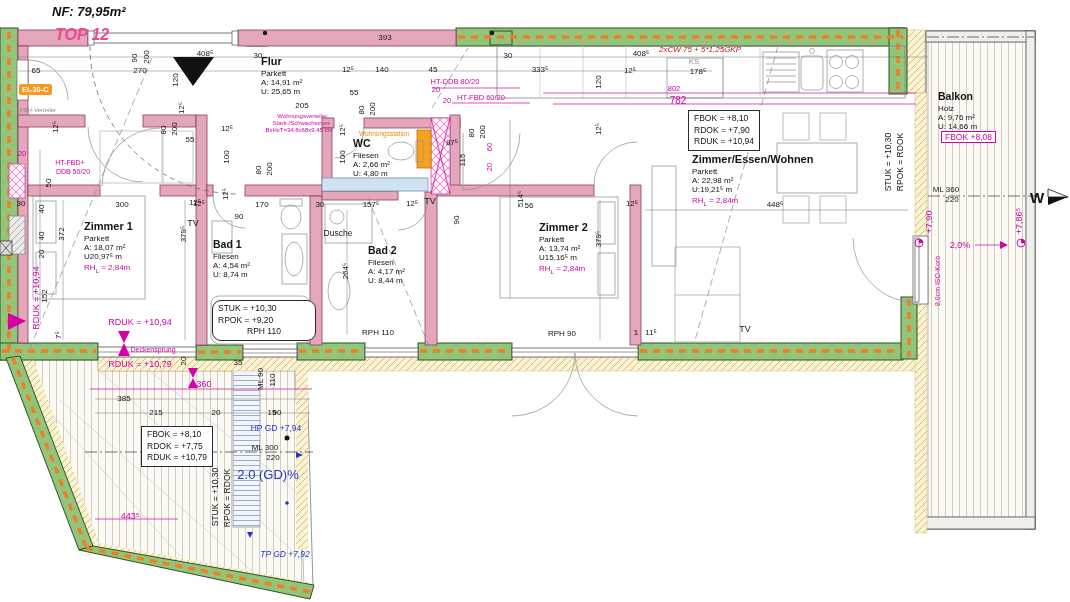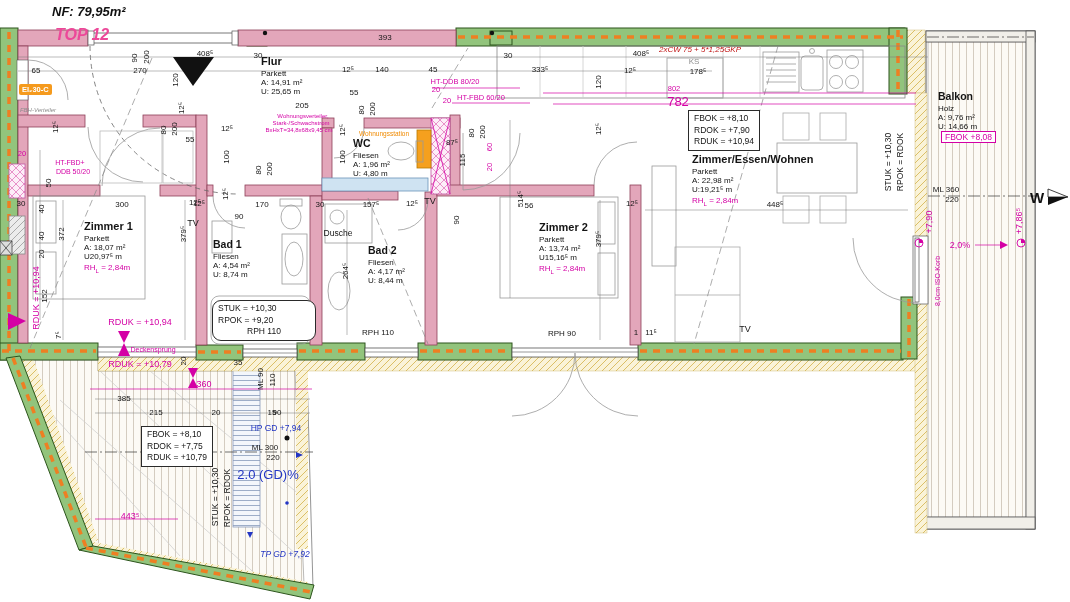--- a/index.html
+++ b/index.html
@@ -305,21 +305,21 @@
 <div class="room-block" style="left:261px;top:55px;">
   <div class="rn">Flur</div>
   <div class="rl">Parkett</div>
   <div class="rl">A: 14,91 m²</div>
   <div class="rl">U: 25,65 m</div>
 </div>
 
 <div class="room-block" style="left:353px;top:137px;">
   <div class="rn rn-s">WC</div>
   <div class="rl">Fliesen</div>
-  <div class="rl">A: 1,96 m²</div>
+  <div class="rl">A: 2,66 m²</div>
   <div class="rl">U: 4,80 m</div>
 </div>
 
 <div class="room-block" style="left:213px;top:238px;">
   <div class="rn rn-s">Bad 1</div>
   <div class="rl">Fliesen</div>
   <div class="rl">A: 4,54 m²</div>
   <div class="rl">U: 8,74 m</div>
 </div>
 
@@ -393,21 +393,21 @@
       <span class="t v" style="left: 176px; top: 80px;">120</span>
       <span class="t" style="left: 302px; top: 70px; margin-top: 36px;">205</span>
       <span class="t" style="left: 348px; top: 70px;">12⁵</span>
       <span class="t" style="left: 382px; top: 70px;">140</span>
       <span class="t" style="left: 433px; top: 70px;">45</span>
       <span class="t" style="left: 540px; top: 70px;">333⁵</span>
       <span class="t" style="left: 630px; top: 71px;">12⁵</span>
       <span class="t" style="left: 698px; top: 72px;">178⁵</span>
       <span class="t g" style="left: 694px; top: 62px;">KS</span>
       <span class="t m" style="left: 674px; top: 89px; font-size: 7.5px;">802</span>
-      <span class="t m" style="left: 678px; top: 101px; font-size: 13px;">782</span>
+      <span class="t m" style="left: 678px; top: 101px; font-size: 10px;">782</span>
       <span class="t v" style="left: 599px; top: 82px;">120</span>
       <span class="t v" style="left: 599px; top: 129px;">12⁵</span>
       <span class="t" style="left: 354px; top: 93px;">55</span>
       <span class="t v" style="left: 362px; top: 110px;">80</span>
       <span class="t v" style="left: 373px; top: 109px;">200</span>
       <span class="t v" style="left: 343px; top: 130px;">12⁵</span>
       <span class="t v" style="left: 343px; top: 157px;">100</span>
       <span class="t v" style="left: 472px; top: 133px;">80</span>
       <span class="t v" style="left: 483px; top: 132px;">200</span>
       <span class="t" style="left: 452px; top: 143px;">87⁵</span>

